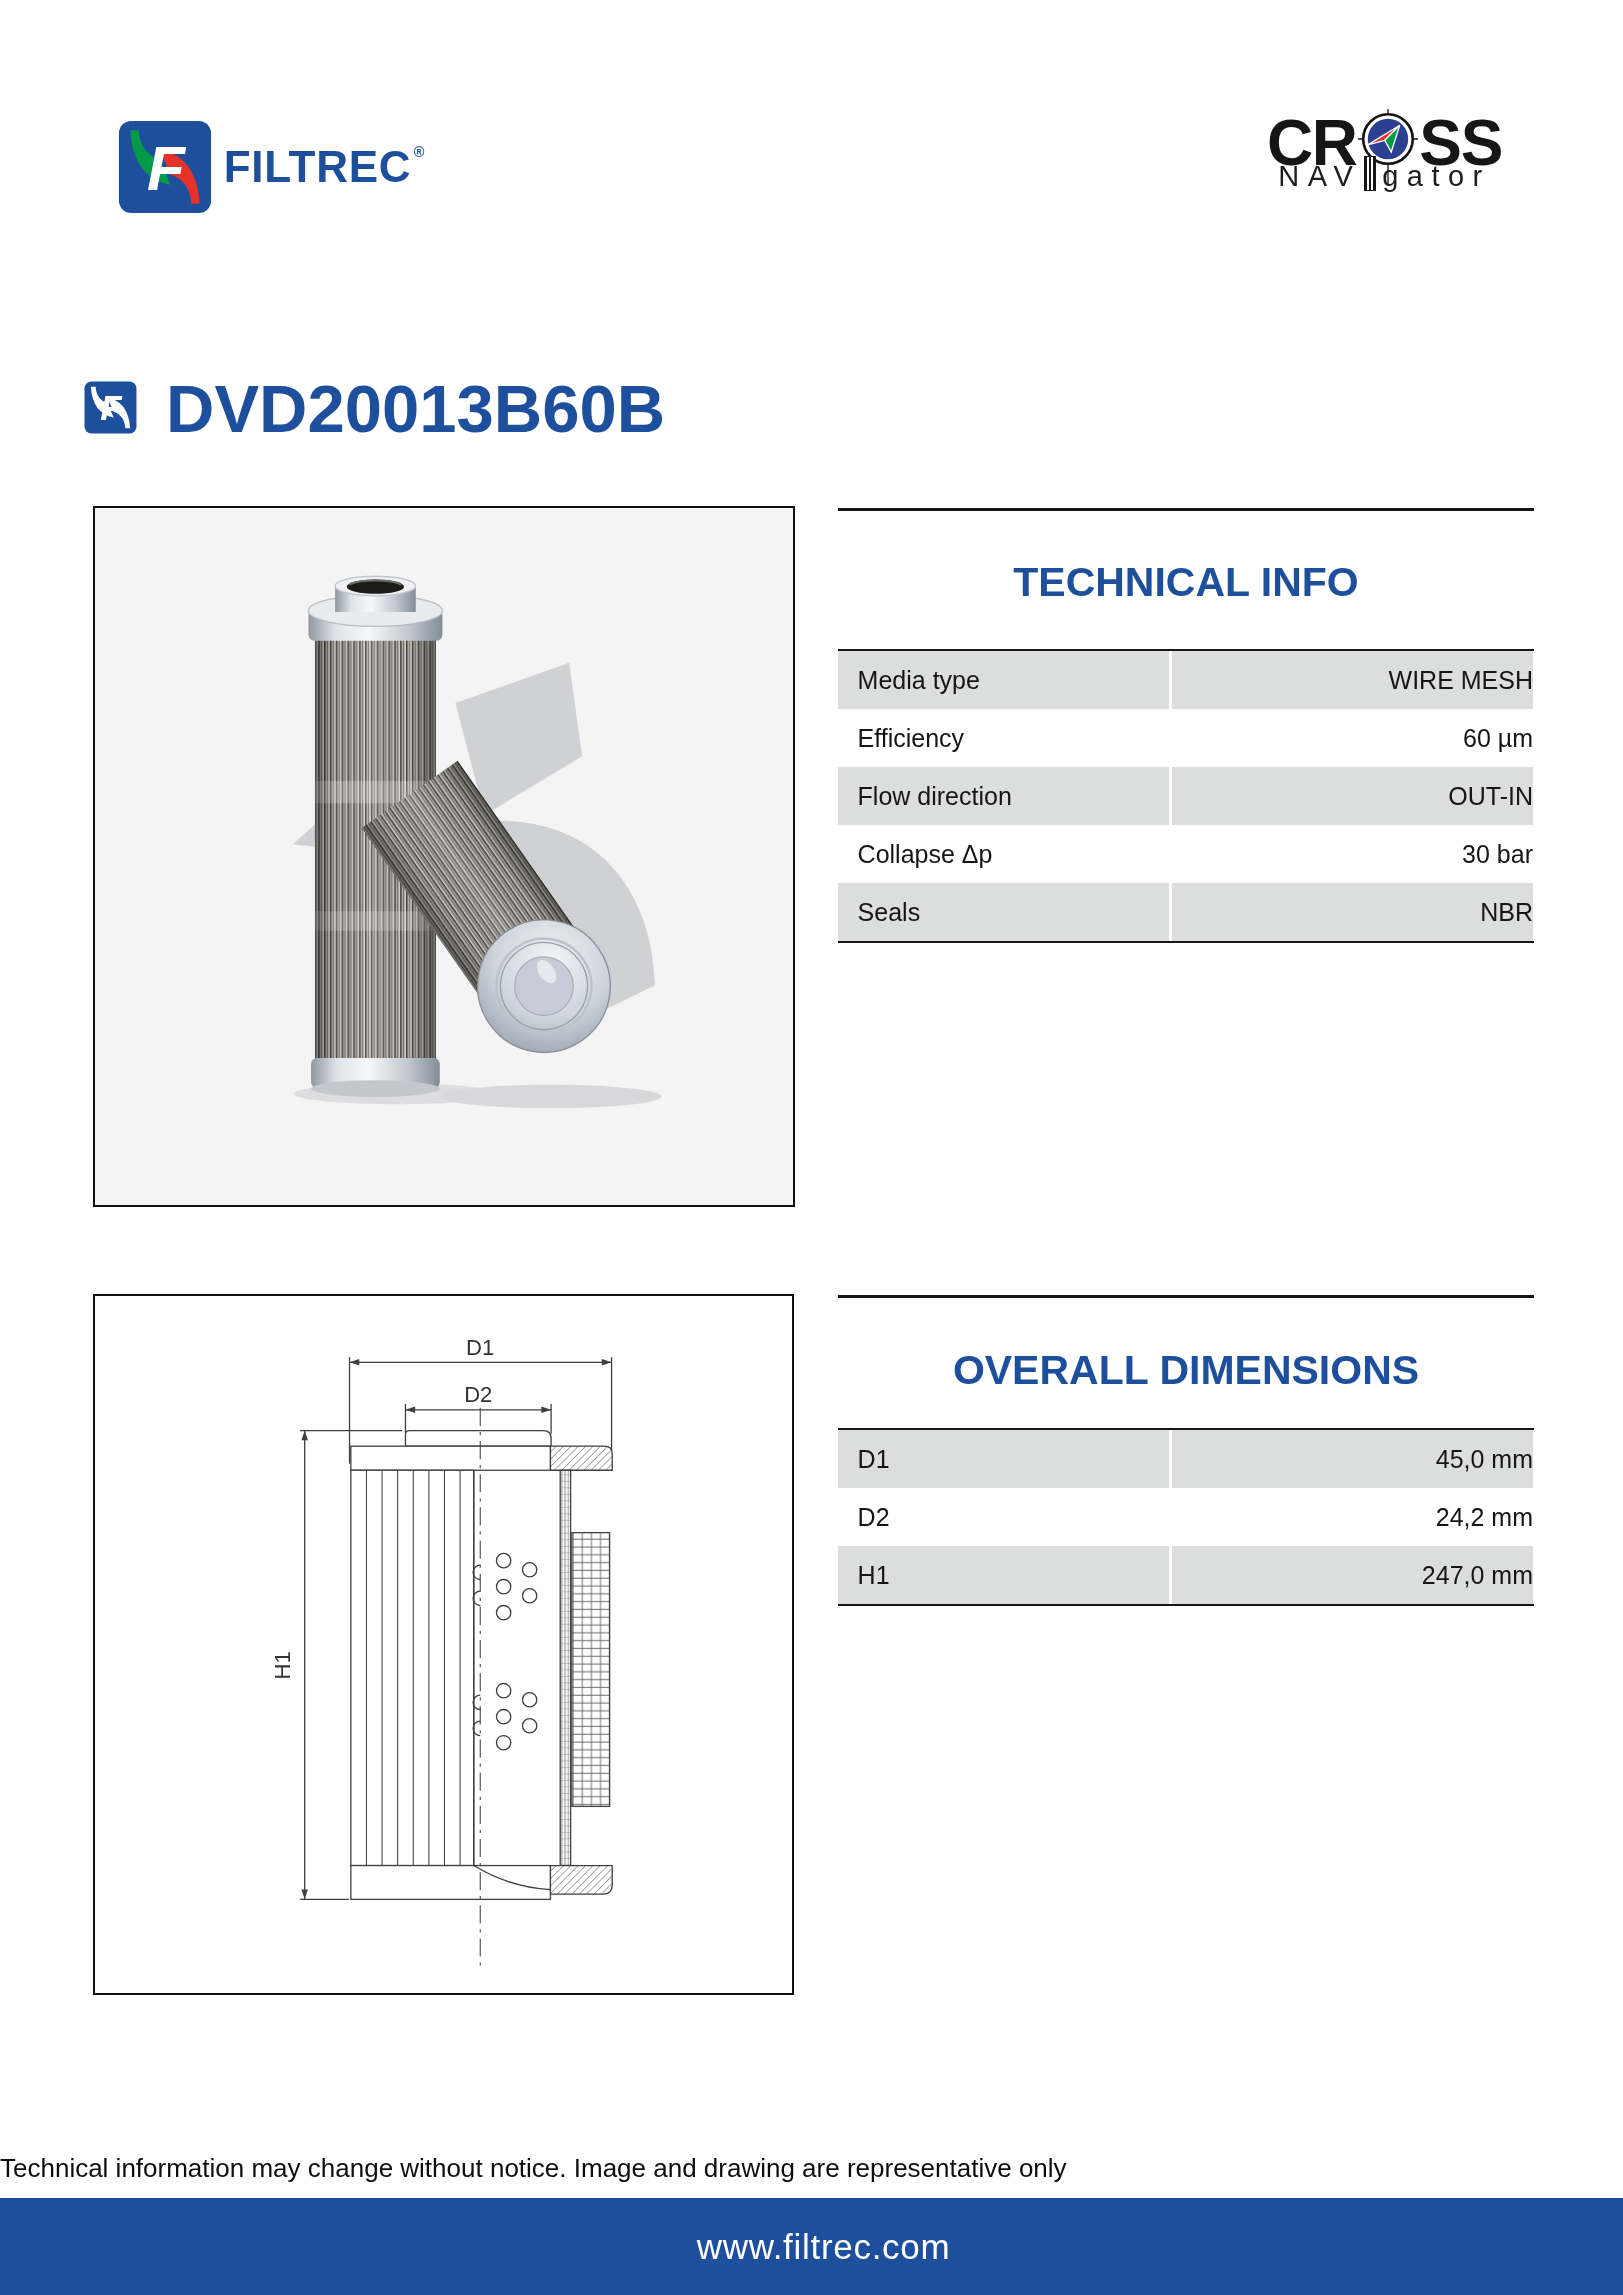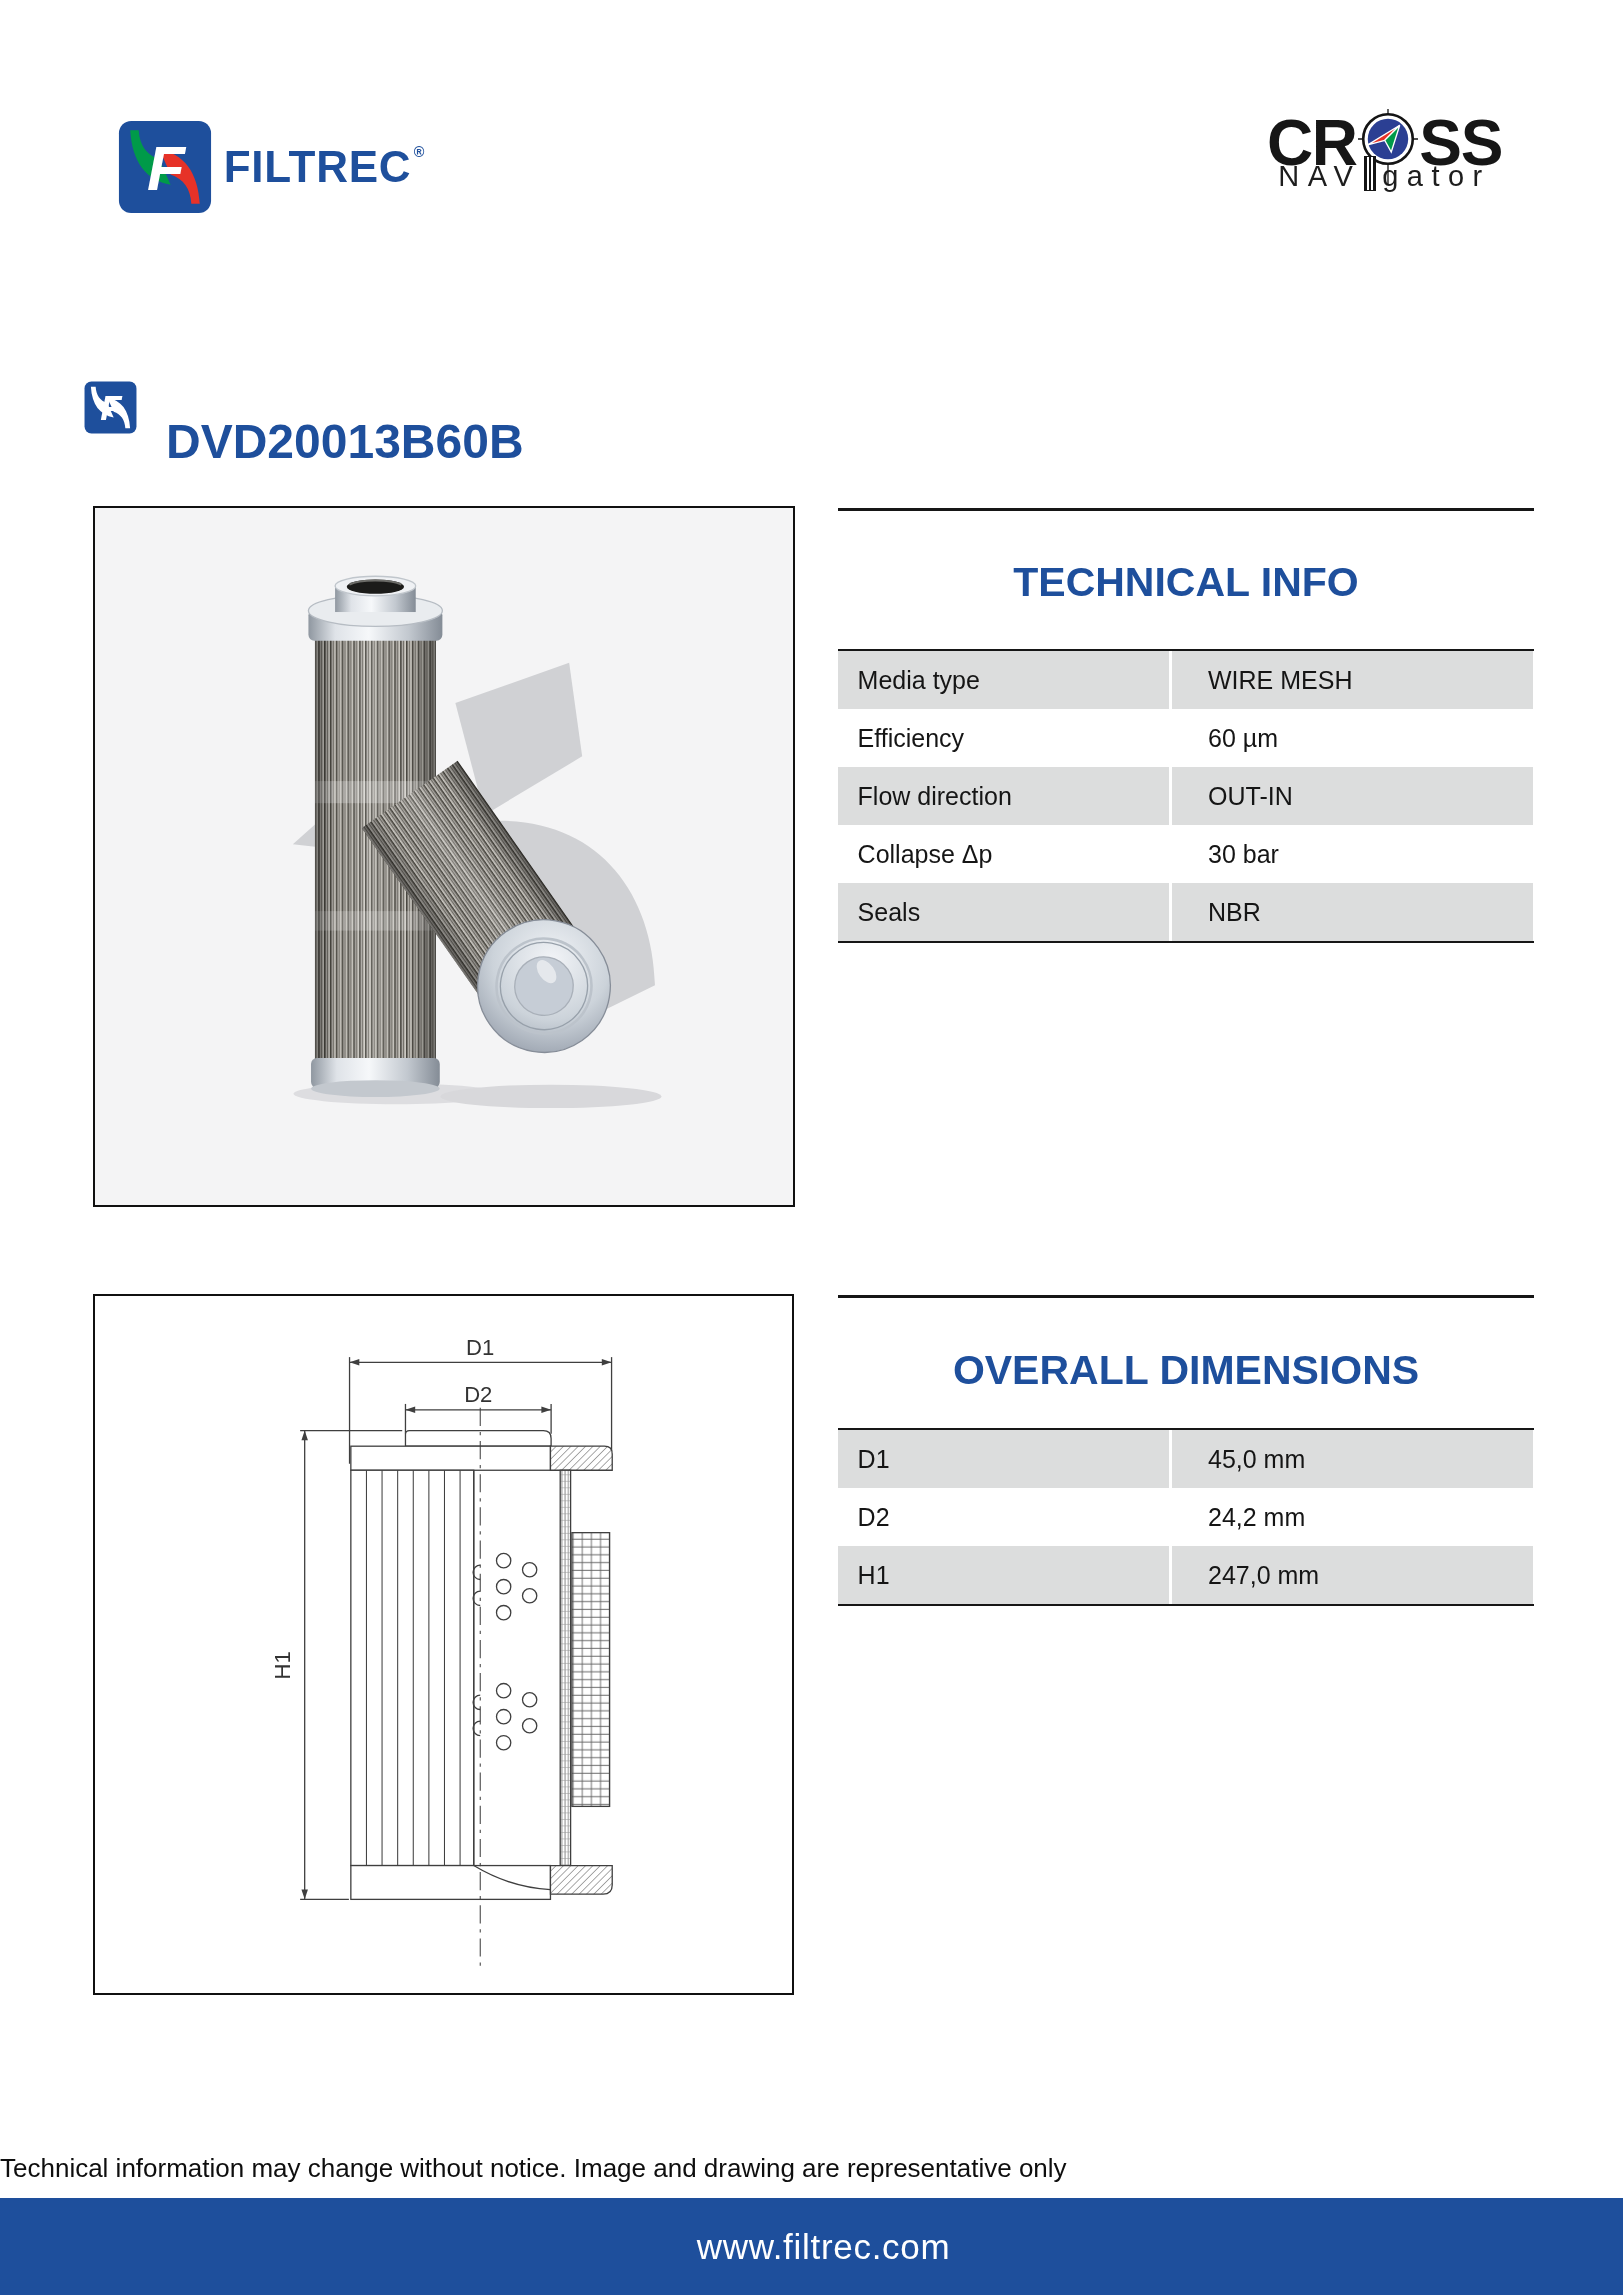--- a/index.html
+++ b/index.html
@@ -27,22 +27,22 @@
   .compass-wrap{width:60px;height:76px;margin:0 1.3px;position:relative;top:3.9px;}
   .cross-line2{display:flex;align-items:center;justify-content:center;margin-top:-22px;}
   .cross-sub{font-size:29px;font-weight:400;letter-spacing:8.5px;color:#1d1d1d;line-height:1;}
   .cross-handle{display:inline-block;width:11.8px;height:35px;margin:0 6.5px 0 2.6px;
     background:repeating-linear-gradient(90deg,#141414 0 2px,#ffffff 2px 3.9px);
     border:1.3px solid #141414;position:relative;top:-2.6px;}
 
   
   .title-icon{position:absolute;left:84px;top:381px;width:53px;height:53px;}
   .title-icon svg{width:100%;height:100%;display:block;}
-  .product-title{position:absolute;left:166px;top:370px;font-size:48px;font-weight:700;
-    color:var(--brand_blue);letter-spacing:0px;margin-top:44px;}
+  .product-title{position:absolute;left:166px;top:370px;font-size:67px;font-weight:700;
+    color:var(--brand_blue);letter-spacing:0px;}
 
   
   .photo-box{position:absolute;left:93px;top:506px;width:702px;height:701px;
     border:2px solid #101010;background:#F4F4F5;}
   .drawing-box{position:absolute;left:93px;top:1294px;width:701px;height:701px;
     border:2px solid #101010;background:#ffffff;}
   .photo-box svg,.drawing-box svg{width:100%;height:100%;display:block;}
 
   
   .section-line{position:absolute;left:838px;width:696px;height:2.6px;background:var(--line_dark);}
@@ -53,21 +53,21 @@
   #title-tech{top:559px;}
   #title-dims{top:1347px;}
 
   .info-table{position:absolute;left:838px;width:696px;
     border-top:2.6px solid var(--line_dark);border-bottom:2.6px solid var(--line_dark);}
   #table-tech{top:649px;}
   #table-dims{top:1428px;}
   .trow{display:flex;gap:3px;height:58px;}
   .trow .cell{font-size:25px;color:#151515;line-height:58px;white-space:nowrap;overflow:hidden;}
   .cell.lab{width:331px;padding-left:19.6px;}
-  .cell.val{width:361px;padding-left:36px;}
+  .cell.val{width:361px;padding-left:36px;text-align:right;}
   .trow:nth-child(odd) .cell{background:var(--table_gray);}
 
   
   .footer-note{position:absolute;left:0;top:2153px;width:1623px;text-align:left;
     font-size:26px;color:#0e0e0e;}
   .bottom-bar{position:absolute;left:0;top:2198px;width:1623px;height:97px;
     background:var(--brand_blue);display:flex;align-items:center;justify-content:center;}
   .bottom-bar .site{color:#ffffff;font-size:35px;font-weight:400;letter-spacing:0.7px;margin-left:24px;}
 </style>
 </head>

